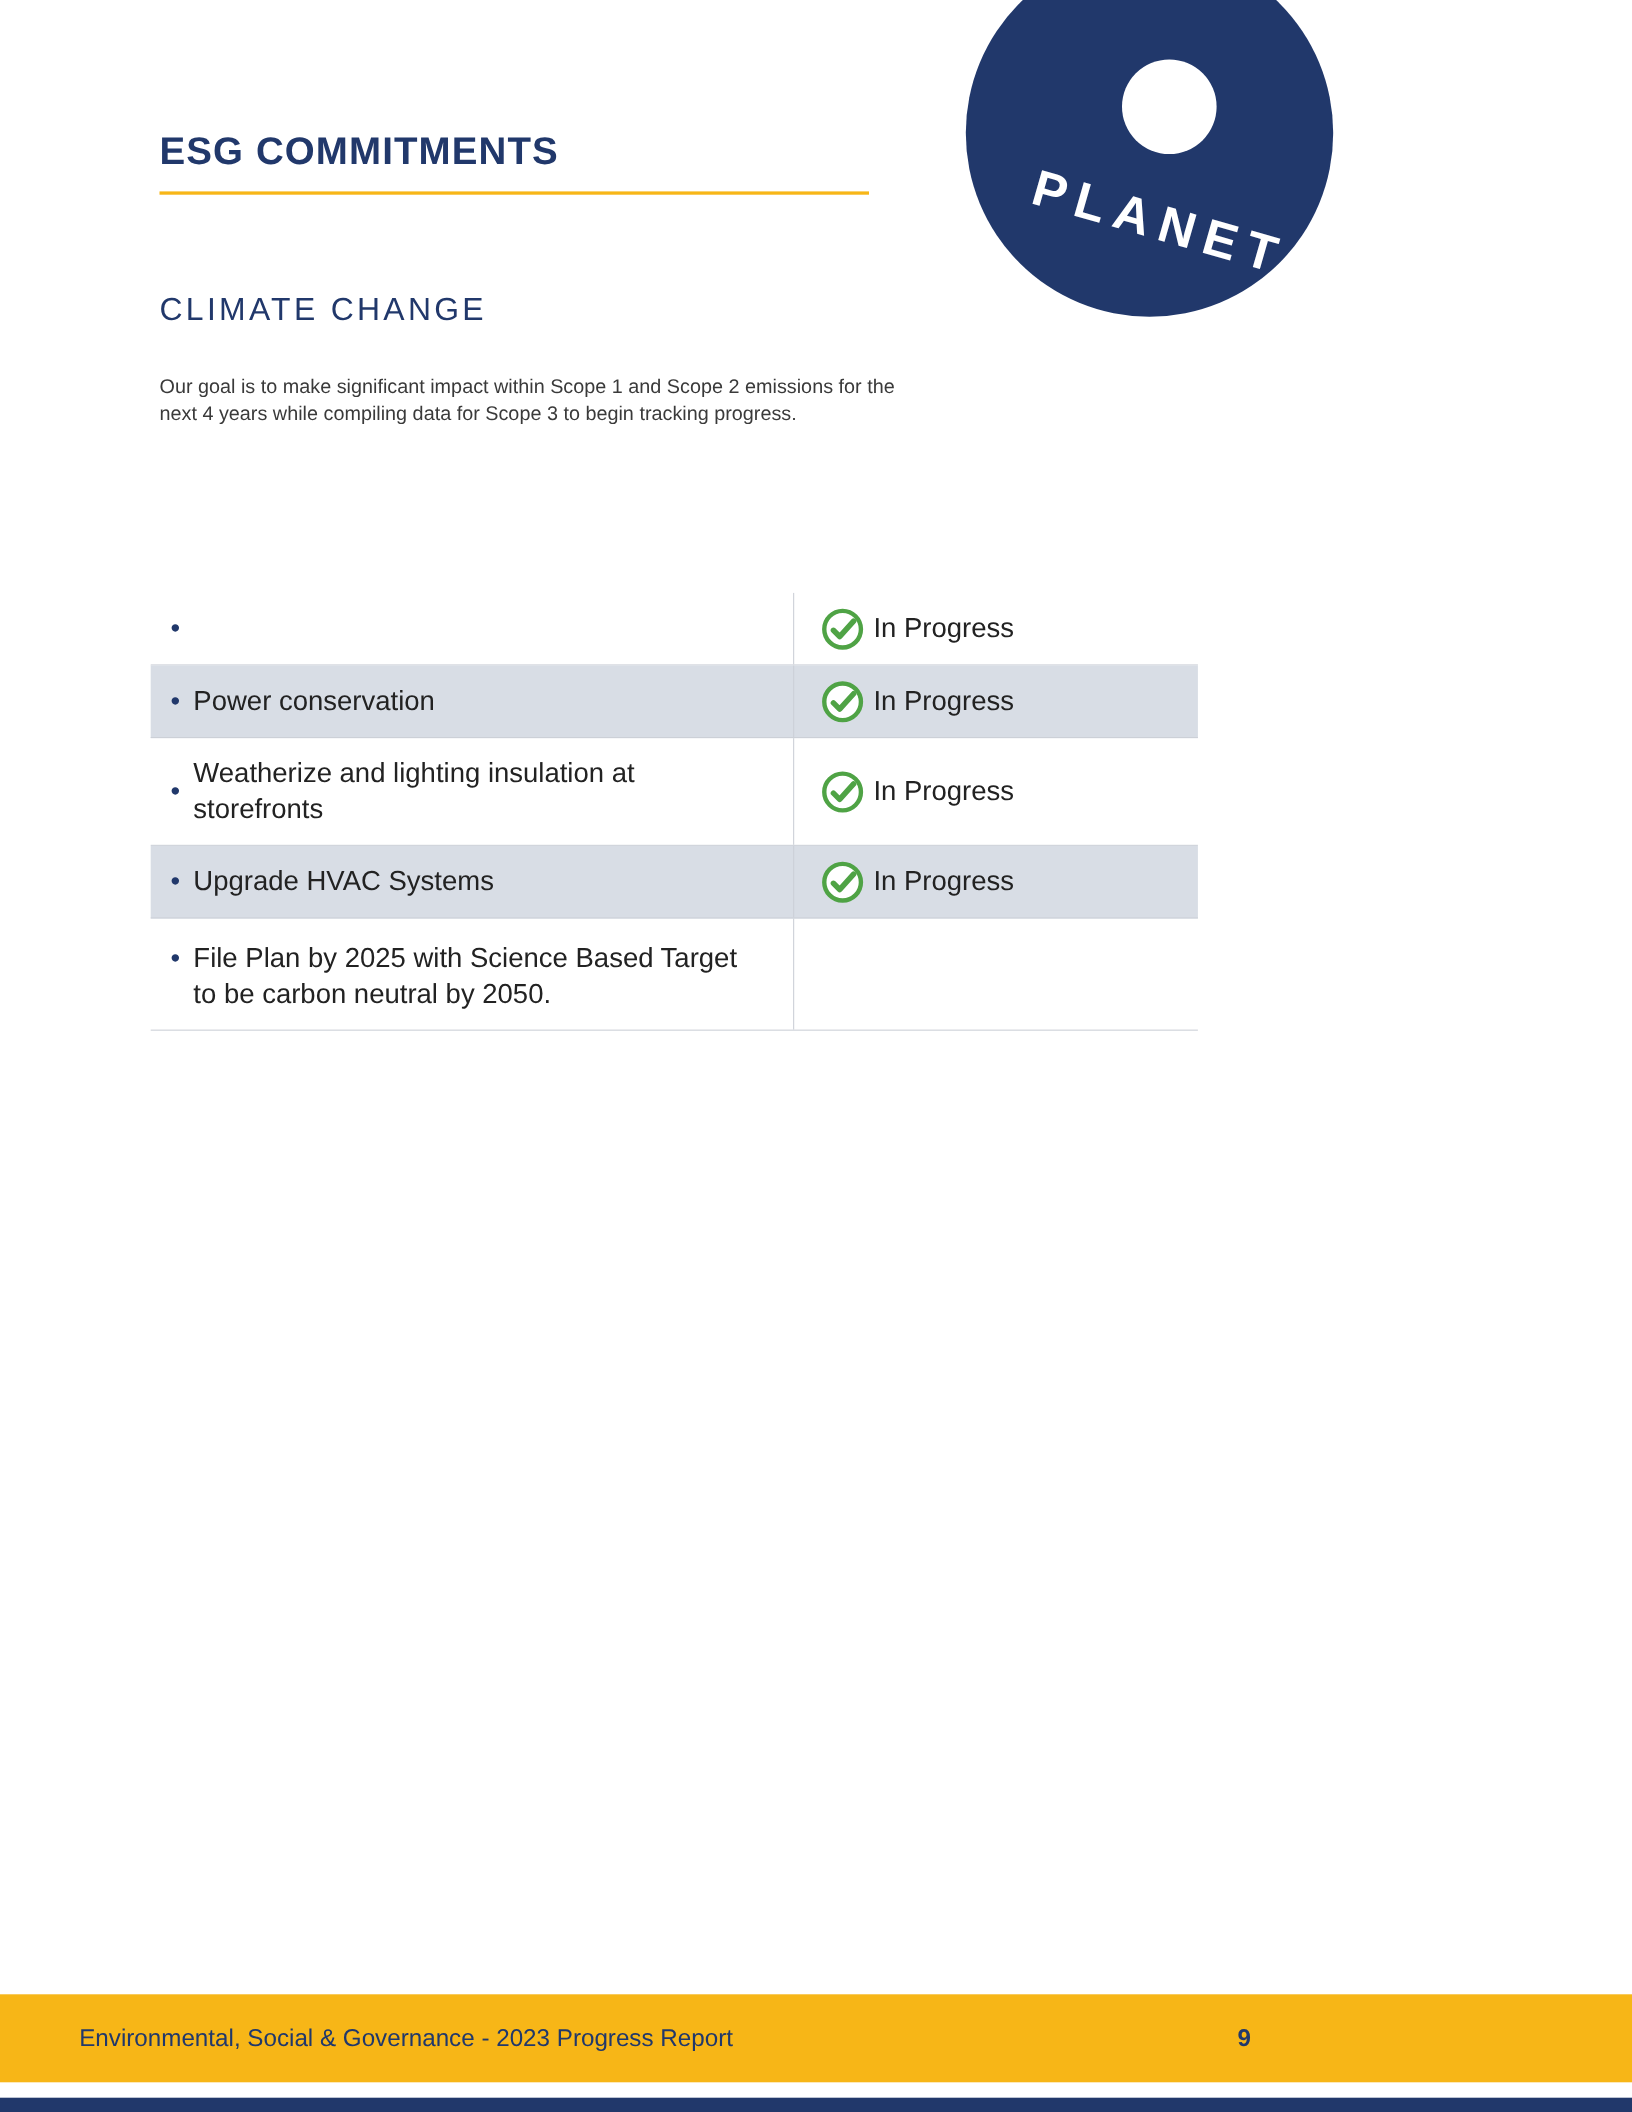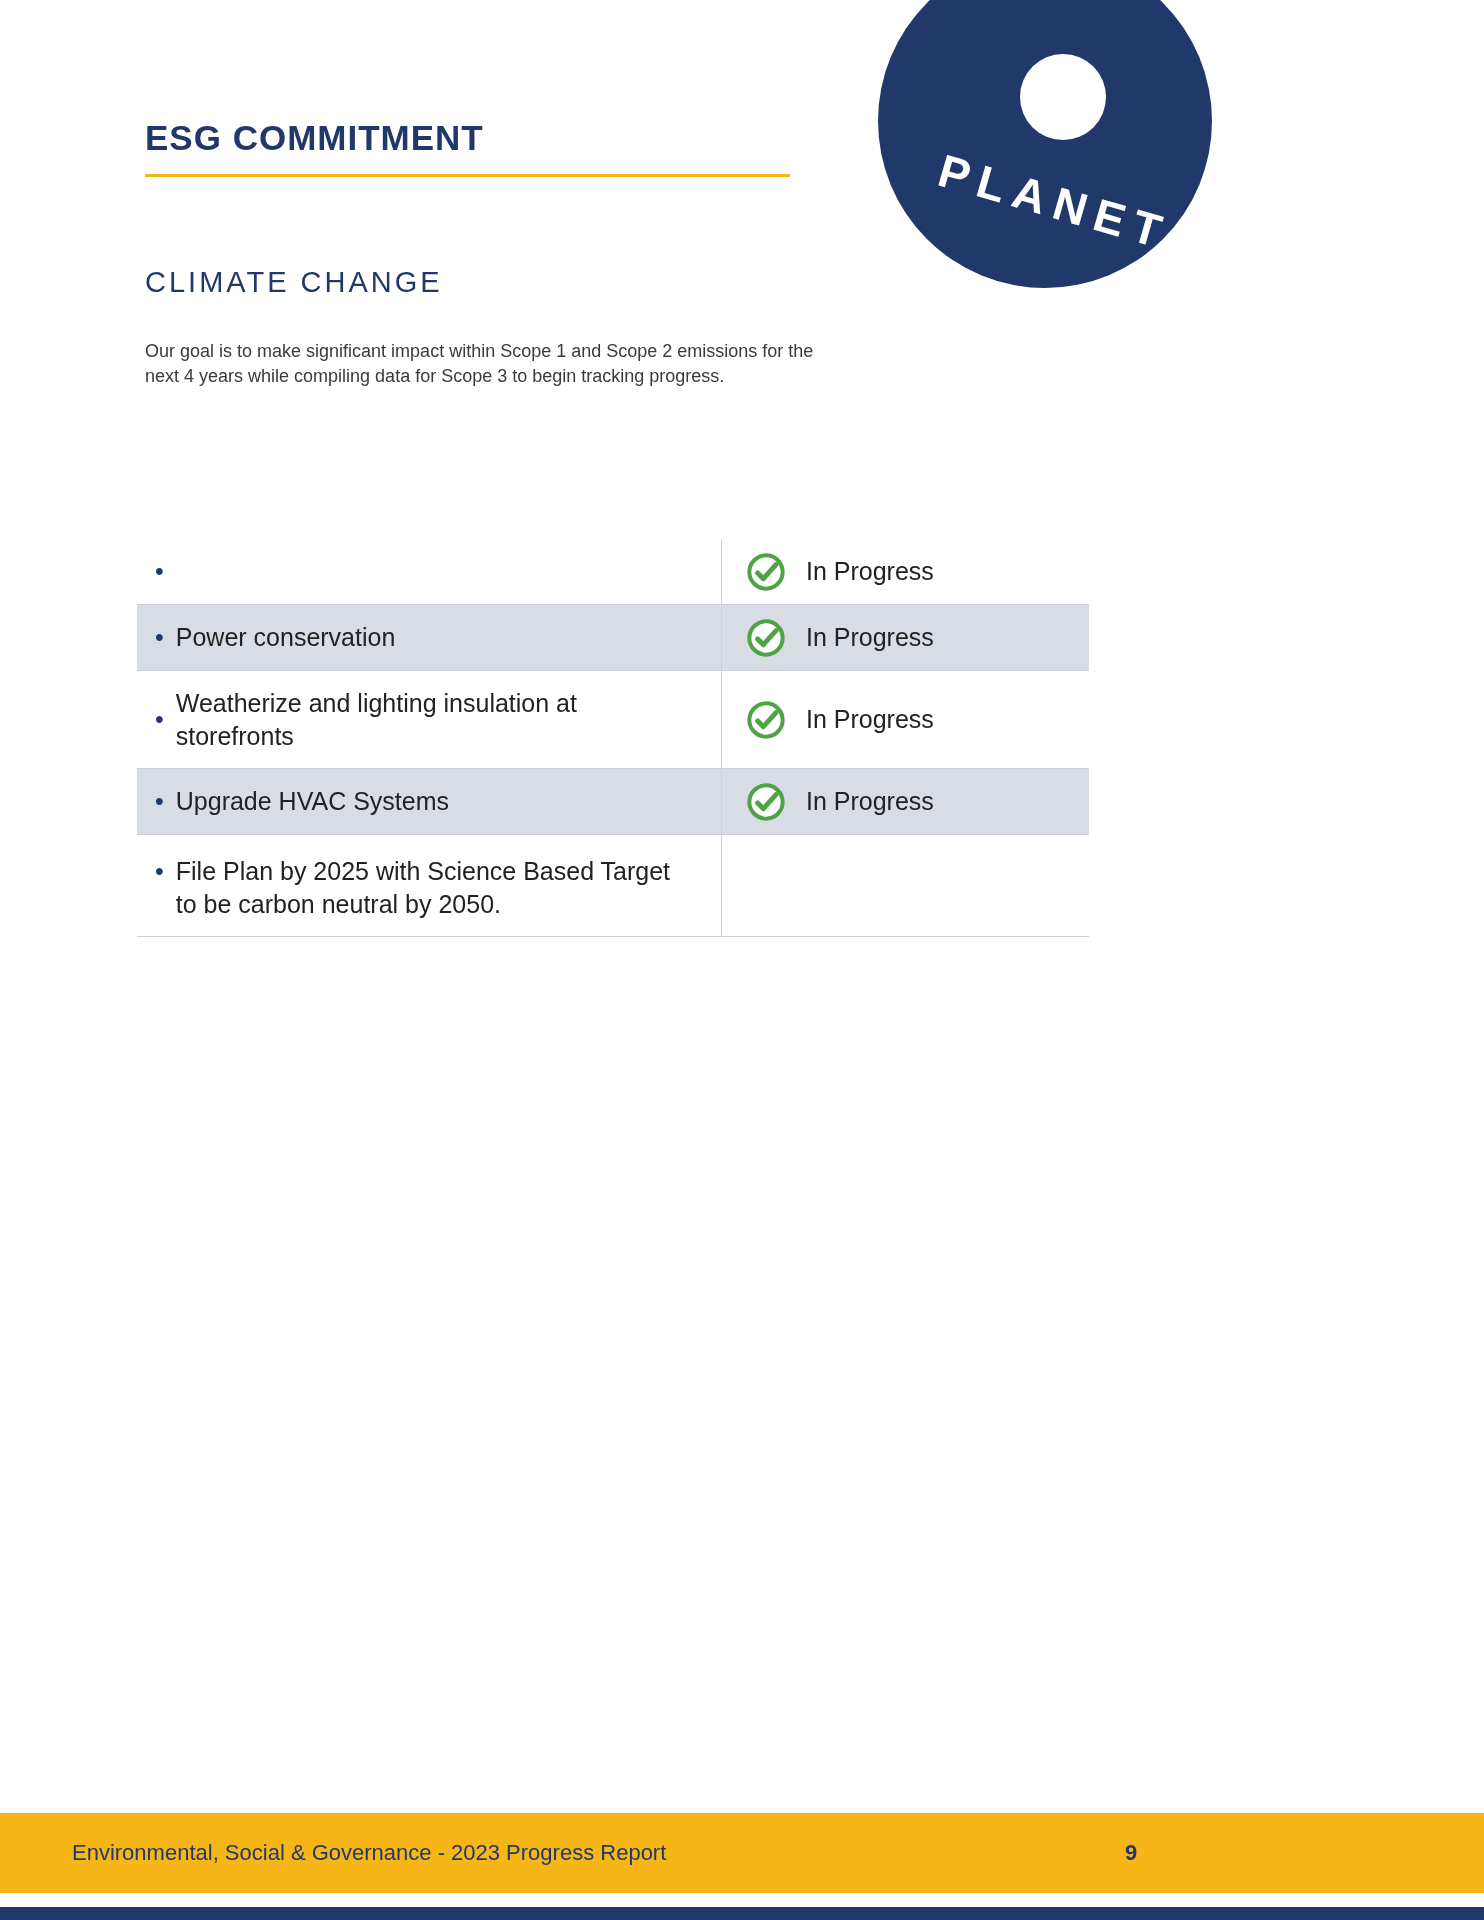--- a/index.html
+++ b/index.html
@@ -62,21 +62,21 @@
   }
   .row.alt { background:#D8DDE5; }
   .cell-commitment {
     width:585px; padding:16px 40px 16px 18px;
     border-right:1px solid #ccd0d7;
     display:flex; align-items:center; gap:12px; line-height:1.3;
   }
   .row.tall .cell-commitment { align-items:flex-start; padding-top:20px; }
   .bullet { color:#21386B; font-size:25px; line-height:1.3; flex:0 0 auto; }
   .cell-status {
-    flex:1; padding-left:24px; display:flex; align-items:center; gap:20px;
+    flex:1; padding-left:24px; display:flex; align-items:center; gap:8px;
   }
   .row.tall .cell-status { align-items:flex-start; padding-top:20px; }
   .check-icon { width:40px; height:40px; flex:0 0 auto; }
   [data-status="in-progress"] .check-icon { color:#4FA345; }
   [data-status="not-started"] .check-icon { color:#F2A71B; }
   .status-label { color:#222; }
   .commitment-text { max-width:500px; }
 
   
   .footer-band {
@@ -99,21 +99,21 @@
 
 <div class="page">
 
   <div class="badge">
     <div class="badge-dot"></div>
     <div class="badge-label">PLANET</div>
   </div>
 
   <div class="title-block">
     <div class="page-title">
-      <div>ESG COMMITMENT</div>
+      <div>ESG COMMITMENTS</div>
     </div>
     <div class="title-rule"></div>
   </div>
 
   <div class="section-heading">CLIMATE CHANGE</div>
   <div class="intro">Our goal is to make significant impact within Scope 1 and Scope 2 emissions for the next 4 years while compiling data for Scope 3 to begin tracking progress.</div>
 
   <div class="table">
 
     <div class="row" data-status="in-progress">

